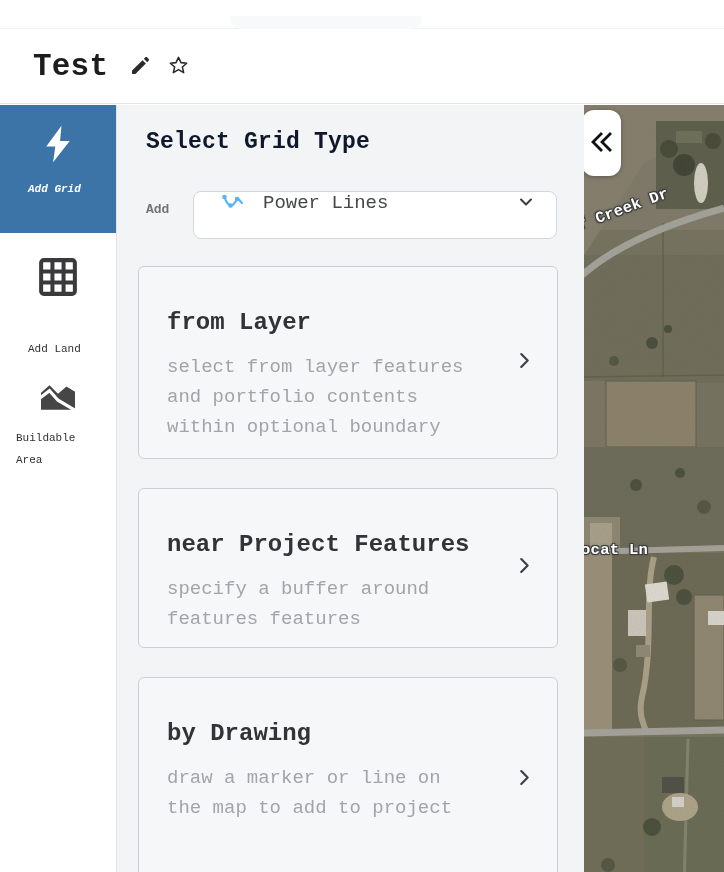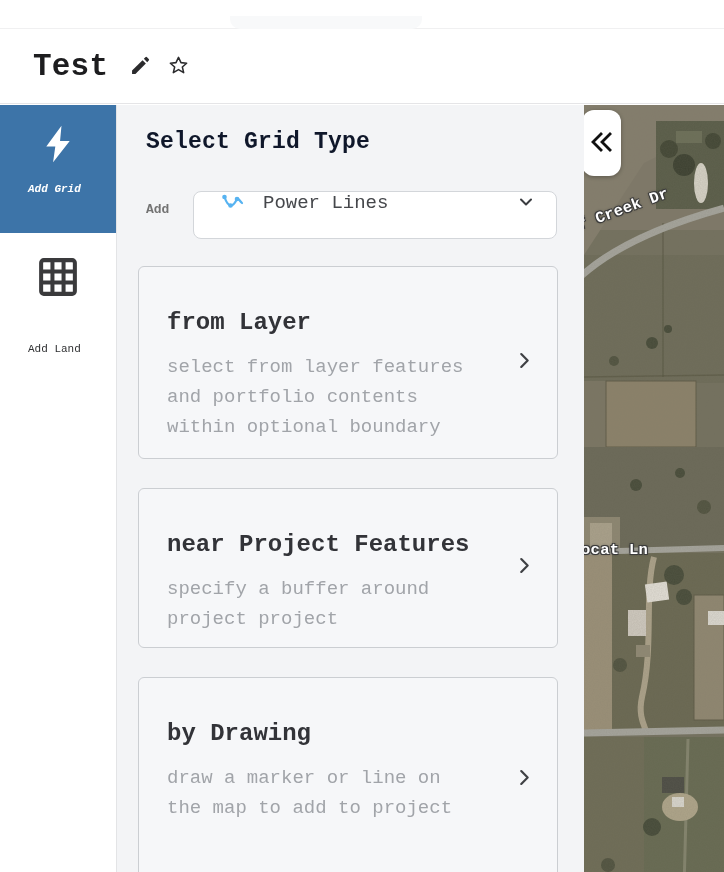--- a/index.html
+++ b/index.html
@@ -98,20 +98,29 @@
             <rect x="3.2" y="3.2" width="17.6" height="17.6" rx="1.4"></rect>
             <line x1="9.1" y1="3.2" x2="9.1" y2="20.8"></line>
             <line x1="14.9" y1="3.2" x2="14.9" y2="20.8"></line>
             <line x1="3.2" y1="9.1" x2="20.8" y2="9.1"></line>
             <line x1="3.2" y1="14.9" x2="20.8" y2="14.9"></line>
           </svg>
         </span>
         <span class="lbl">Add Land</span>
       </div>
 
+      <div class="side-item side-area">
+        <span>
+          <svg width="44" height="34" viewBox="0 0 40 32">
+            <polygon points="4,12 12,5 20,13 28,6 36,11 36,28 4,28" fill="#464648"></polygon>
+            <polyline points="3,17 12,10 20,19 37,29" fill="none" stroke="#ffffff" stroke-width="3"></polyline>
+          </svg>
+        </span>
+        <span class="lbl">Buildable Area</span>
+      </div>
     </div>
 
     <div class="panel">
       <div class="panel-heading">Select Grid Type</div>
 
       <div class="add-label">Add</div>
 
       <div class="dropdown">
         <span>
           <svg width="24" height="19" viewBox="0 0 24 19" fill="none">
@@ -134,21 +143,21 @@
         <div class="card-desc">select from layer features and portfolio contents within optional boundary</div>
         <span class="card-chevron">
           <svg width="22" height="22" viewBox="0 0 24 24" fill="none" stroke="#3f4145" stroke-width="2.4" stroke-linecap="round" stroke-linejoin="round">
             <polyline points="9,5 16,12 9,19"></polyline>
           </svg>
         </span>
       </div>
 
       <div class="card card-2">
         <div class="card-title">near Project Features</div>
-        <div class="card-desc">specify a buffer around project project</div>
+        <div class="card-desc">specify a buffer around features features</div>
         <span class="card-chevron">
           <svg width="22" height="22" viewBox="0 0 24 24" fill="none" stroke="#3f4145" stroke-width="2.4" stroke-linecap="round" stroke-linejoin="round">
             <polyline points="9,5 16,12 9,19"></polyline>
           </svg>
         </span>
       </div>
 
       <div class="card card-3">
         <div class="card-title">by Drawing</div>
         <div class="card-desc">draw a marker or line on the map to add to project</div>

